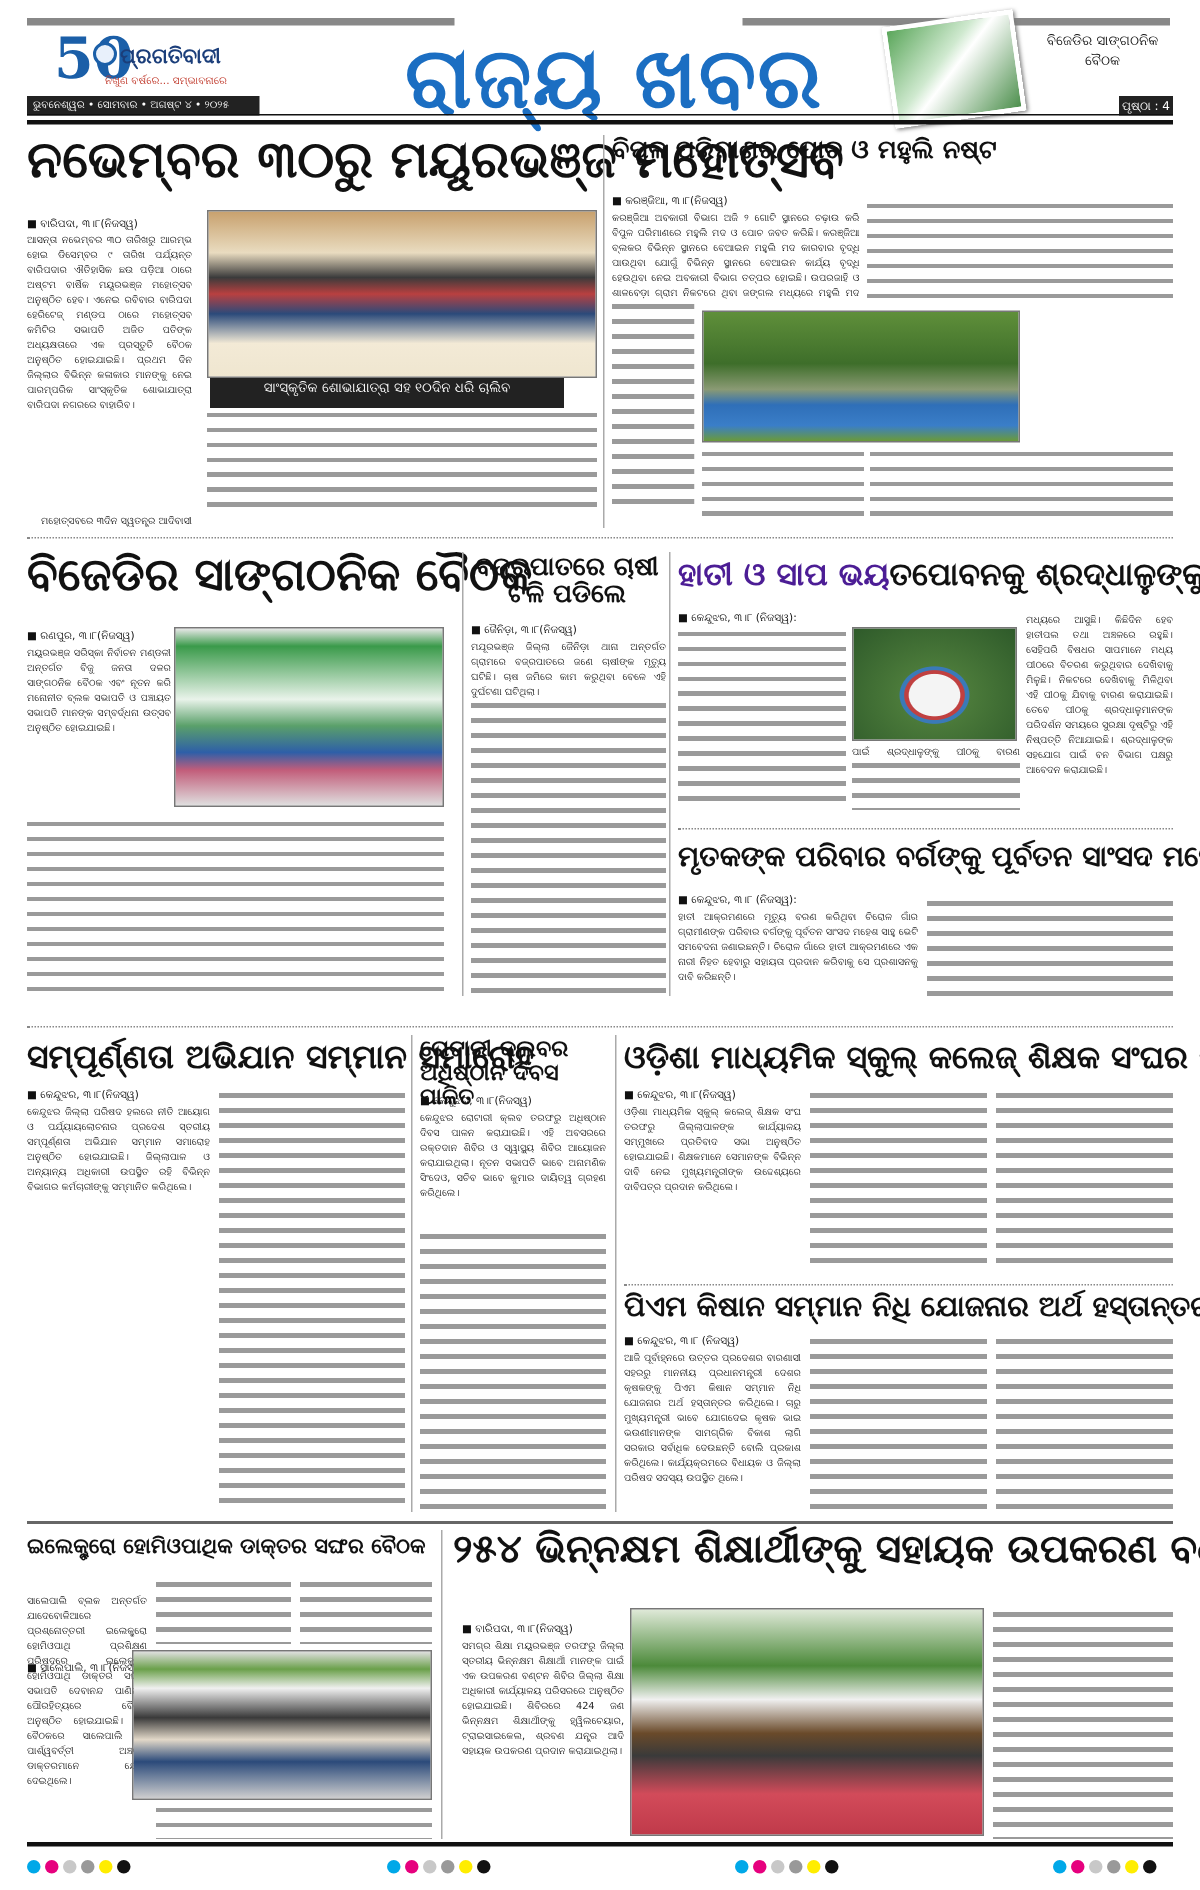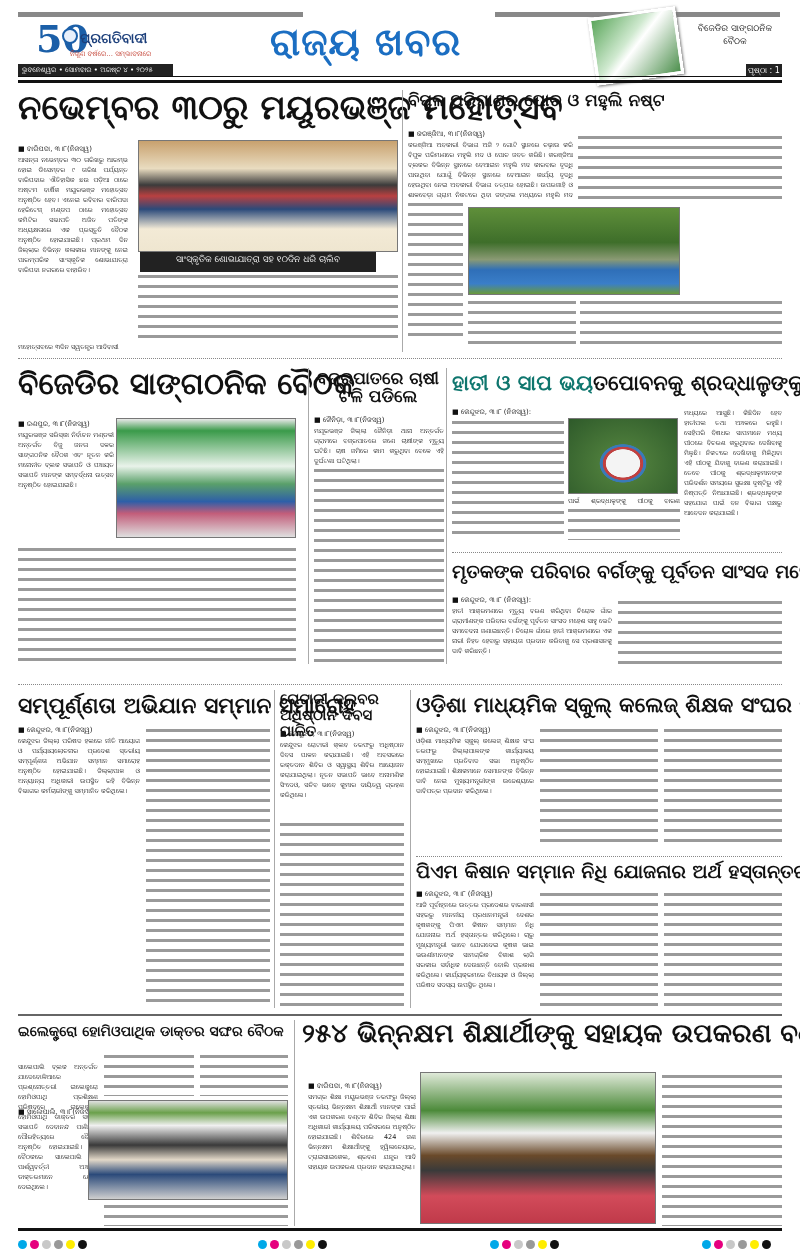--- a/index.html
+++ b/index.html
@@ -5,28 +5,28 @@
 *{box-sizing:border-box;margin:0;padding:0}
 body{width:800px;height:1260px;background:#fff;font-family:"DejaVu Sans",sans-serif;color:#111;position:relative;overflow:hidden}
 .abs{position:absolute}
 .topbar{left:18px;top:12px;width:285px;height:5px;background:#888}
 .topbar2{left:495px;top:12px;width:285px;height:5px;background:#888}
 .logo50{left:36px;top:20px;font-size:38px;font-weight:bold;color:#1b5fa8;font-family:"DejaVu Serif",serif;line-height:1}
 .logo-name{left:80px;top:30px;font-size:14px;font-weight:bold;color:#1b3e7a}
 .logo-tag{left:70px;top:50px;font-size:7px;color:#c0392b}
 .logo-circle{left:62px;top:28px;width:16px;height:16px;border-radius:50%;border:2px solid #1b5fa8;background:#e8f0fb}
 .dateline{left:18px;top:64px;width:155px;height:13px;background:#222;color:#fff;font-size:7px;padding:2px 4px;white-space:nowrap;overflow:hidden}
-.masthead{left:270px;top:20px;font-size:38px;font-weight:bold;color:#1b6ec2;font-family:"DejaVu Sans",sans-serif;letter-spacing:1px}
+.masthead{left:270px;top:20px;font-size:56px;font-weight:bold;color:#1b6ec2;font-family:"DejaVu Sans",sans-serif;letter-spacing:1px}
 .hdr-rule{left:18px;top:80px;width:764px;height:3px;background:#111}
 .hdr-rule2{left:18px;top:76px;width:764px;height:1px;background:#111}
 .promo-photo{left:592px;top:12px;width:88px;height:68px;background:linear-gradient(135deg,#5aa65a,#cfe9cf 40%,#fff 50%,#4c8f4c);border:3px solid #fff;box-shadow:1px 1px 3px #777;transform:rotate(-8deg)}
 .promo-text{left:690px;top:22px;width:90px;font-size:9px;text-align:center;line-height:1.4}
 .page-no{left:746px;top:64px;width:36px;height:13px;background:#222;color:#fff;font-size:8px;text-align:center;line-height:13px}
 h1.hl{position:absolute;font-weight:bold;line-height:1.05;font-family:"DejaVu Sans",sans-serif;color:#111}
-.red{color:#0f766e}
+.red{color:#4c1d95}
 .byline{position:absolute;font-size:7px;font-weight:normal}
 .col{position:absolute;font-size:6.5px;line-height:10px;color:#222;text-align:justify;overflow:hidden}
 .photo{position:absolute;border:1px solid #777}
 .caption{position:absolute;background:#222;color:#fff;font-size:9px;text-align:center;line-height:14px;white-space:nowrap;overflow:hidden}
 .dots{position:absolute;height:0;border-top:1px dotted #888}
 .vrule{position:absolute;width:1px;background:#aaa}
 .footer-rule{left:18px;top:1228px;width:764px;height:3px;background:#111}
 .regmarks{position:absolute;top:1240px;display:flex;gap:3px}
 .regmarks span{width:9px;height:9px;border-radius:50%;display:inline-block}
 .textlines{width:100%;height:100%;background:repeating-linear-gradient(#fff 0 3px,#9a9a9a 3px 6px,#fff 6px 10px)}
@@ -37,34 +37,34 @@
 <div class="abs topbar"></div>
 <div class="abs topbar2"></div>
 <div class="abs logo50">50</div>
 <div class="abs logo-circle"></div>
 <div class="abs logo-name">ପ୍ରଗତିବାଦୀ</div>
 <div class="abs logo-tag">ନିଖୁଣ ବର୍ଷରେ... ସମ୍ଭାବନାରେ</div>
 <div class="abs dateline">ଭୁବନେଶ୍ୱର • ସୋମବାର • ଅଗଷ୍ଟ ୪ • ୨୦୨୫</div>
 <div class="abs masthead">ରାଜ୍ୟ ଖବର</div>
 <div class="abs promo-photo"></div>
 <div class="abs promo-text">ବିଜେଡିର ସାଙ୍ଗଠନିକ ବୈଠକ</div>
-<div class="abs page-no">ପୃଷ୍ଠା : 1</div>
+<div class="abs page-no">ପୃଷ୍ଠା : 4</div>
 <div class="abs hdr-rule2"></div>
 <div class="abs hdr-rule"></div>
 
 <div>
   <h1 class="hl" style="left:18px;top:90px;font-size:34px;width:400px;white-space:nowrap">ନଭେମ୍ବର ୩୦ରୁ ମୟୂରଭଞ୍ଜ ମହୋତ୍ସବ</h1>
   <div class="byline" style="left:18px;top:145px">■ ବାରିପଦା, ୩।୮(ନିଜସ୍ୱ)</div>
   <div class="col" style="left:18px;top:155px;width:110px;height:185px">ଆସନ୍ତା ନଭେମ୍ବର ୩୦ ତାରିଖରୁ ଆରମ୍ଭ ହୋଇ ଡିସେମ୍ବର ୯ ତାରିଖ ପର୍ଯ୍ୟନ୍ତ ବାରିପଦାର ଐତିହାସିକ ଛଉ ପଡ଼ିଆ ଠାରେ ଅଷ୍ଟମ ବାର୍ଷିକ ମୟୂରଭଞ୍ଜ ମହୋତ୍ସବ ଅନୁଷ୍ଠିତ ହେବ। ଏନେଇ ରବିବାର ବାରିପଦା ହେରିଟେଜ୍ ମଣ୍ଡପ ଠାରେ ମହୋତ୍ସବ କମିଟିର ସଭାପତି ଅଜିତ ପତିଙ୍କ ଅଧ୍ୟକ୍ଷତାରେ ଏକ ପ୍ରସ୍ତୁତି ବୈଠକ ଅନୁଷ୍ଠିତ ହୋଇଯାଇଛି। ପ୍ରଥମ ଦିନ ଜିଲ୍ଲାର ବିଭିନ୍ନ କଳାକାର ମାନଙ୍କୁ ନେଇ ପାରମ୍ପରିକ ସାଂସ୍କୃତିକ ଶୋଭାଯାତ୍ରା ବାରିପଦା ନଗରରେ ବାହାରିବ।</div>
   <div class="photo" style="left:138px;top:140px;width:260px;height:112px;background:linear-gradient(180deg,#c8a16e 0%,#e9dcc0 25%,#3b3b3b 40%,#b94040 50%,#2b4a7a 62%,#f3ead6 80%,#efe6d0 100%)"></div>
   <div class="caption" style="left:140px;top:252px;width:236px;height:28px">ସାଂସ୍କୃତିକ ଶୋଭାଯାତ୍ରା ସହ ୧୦ଦିନ ଧରି ଚାଲିବ</div>
   <div class="col" style="left:138px;top:272px;width:260px;height:72px">
       <div class="textlines"></div>
     </div>
-  <div class="col" style="left:18px;top:342px;width:110px;height:10px;text-align:left">ମହୋତ୍ସବରେ ୩ଦିନ ସ୍ୱତନ୍ତ୍ର ଆଦିବାସୀ</div>
+  <div class="col" style="left:18px;top:342px;width:110px;height:10px;text-align:right">ମହୋତ୍ସବରେ ୩ଦିନ ସ୍ୱତନ୍ତ୍ର ଆଦିବାସୀ</div>
 </div>
 <div class="vrule" style="left:402px;top:90px;height:262px"></div>
 
 <div>
   <h1 class="hl" style="left:408px;top:92px;font-size:17px;width:375px;white-space:nowrap">ବିପୁଳ ପରିମାଣର ପୋଚ ଓ ମହୁଲି ନଷ୍ଟ</h1>
   <div class="byline" style="left:408px;top:130px">■ କରଞ୍ଜିଆ, ୩।୮(ନିଜସ୍ୱ)</div>
   <div class="col" style="left:408px;top:140px;width:165px;height:60px">କରଞ୍ଜିଆ ଅବକାରୀ ବିଭାଗ ଅଜି ୨ ଗୋଟି ସ୍ଥାନରେ ଚଢ଼ାଉ କରି ବିପୁଳ ପରିମାଣରେ ମହୁଲି ମଦ ଓ ପୋଚ ଜବତ କରିଛି। କରଞ୍ଜିଆ ବ୍ଲକର ବିଭିନ୍ନ ସ୍ଥାନରେ ବେଆଇନ ମହୁଲି ମଦ କାରବାର ବୃଦ୍ଧି ପାଉଥିବା ଯୋଗୁଁ ବିଭିନ୍ନ ସ୍ଥାନରେ ବେଆଇନ କାର୍ଯ୍ୟ ବୃଦ୍ଧି ହେଉଥିବା ନେଇ ଅବକାରୀ ବିଭାଗ ତତ୍ପର ହୋଇଛି। ଉପରଜାହି ଓ ଶାଳବେଡ଼ା ଗ୍ରାମ ନିକଟରେ ଥିବା ଜଙ୍ଗଲ ମଧ୍ୟରେ ମହୁଲି ମଦ ଭାଟି ଚାଲିଥିଲା। ଅବକାରୀ ବିଭାଗ ଅଜି ସମୁଦାୟ ୮୬୫ ଲିଟର ମହୁଲି ମଦ ଓ ୧୮ ହଜାର କିଲୋ ପୋଚ ଜବତ କରି ନଷ୍ଟ କରିଛି।</div>
   <div class="col" style="left:408px;top:200px;width:55px;height:140px">
       <div class="textlines"></div>
     </div>

